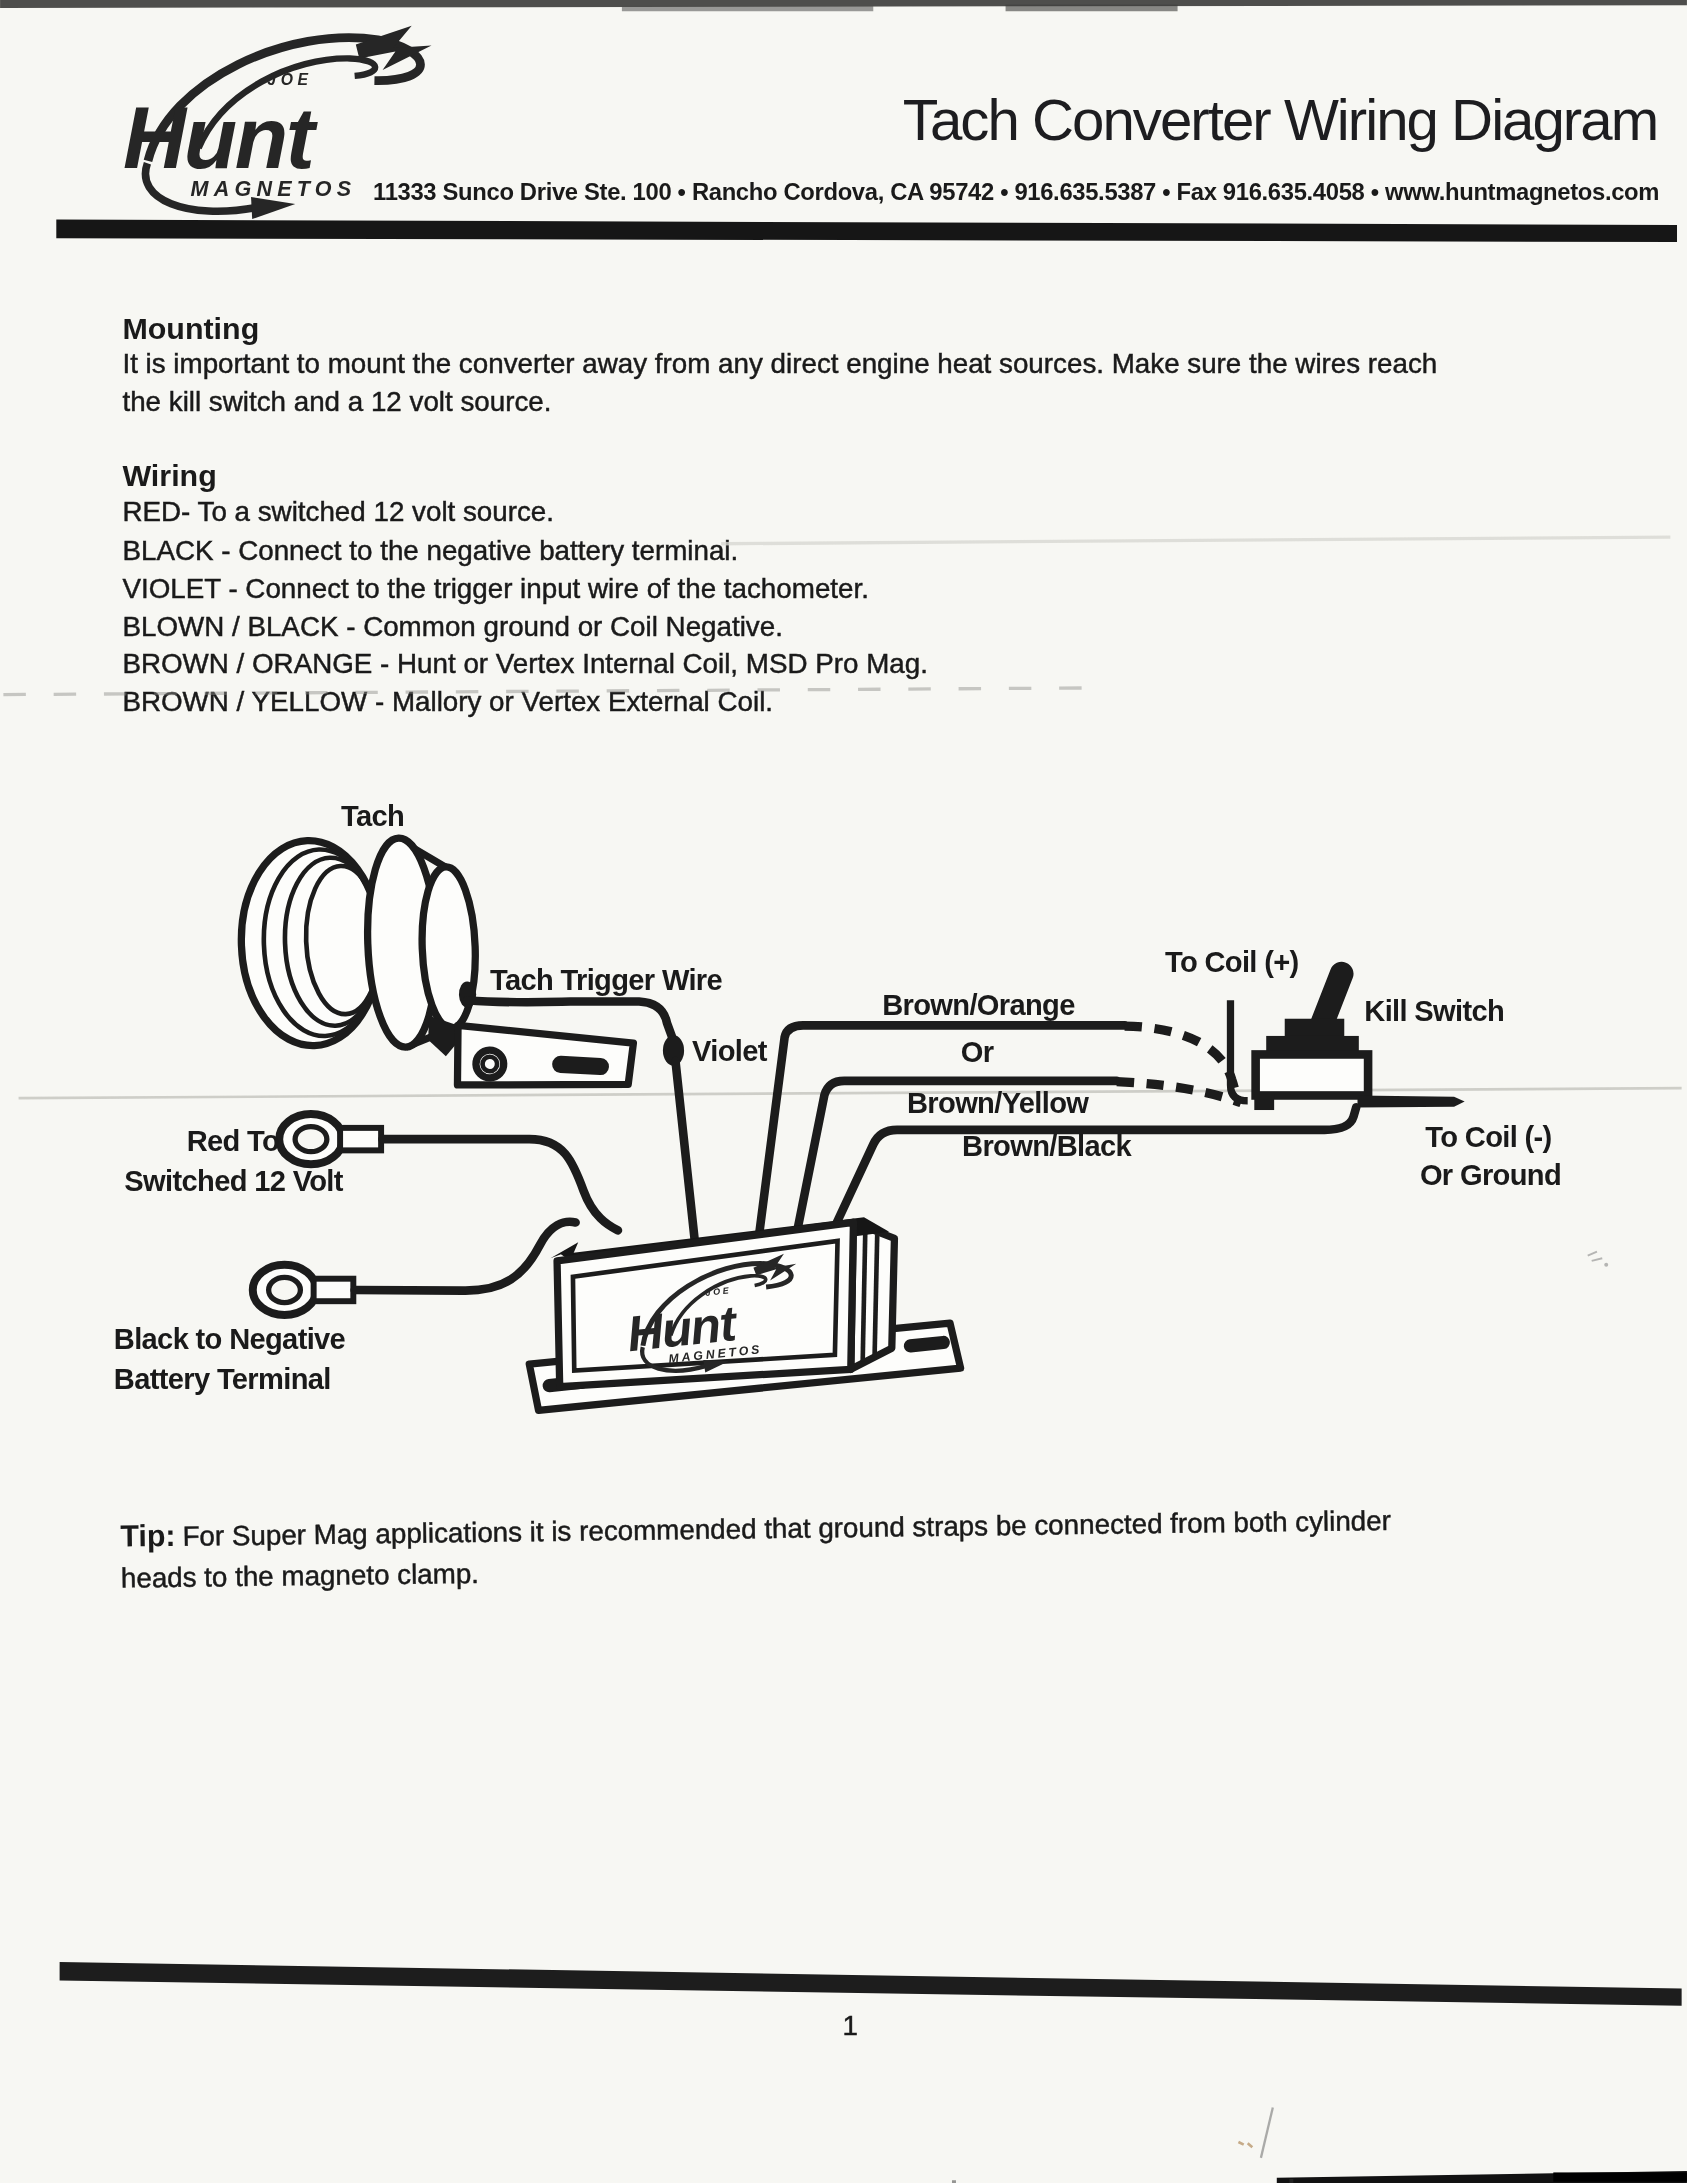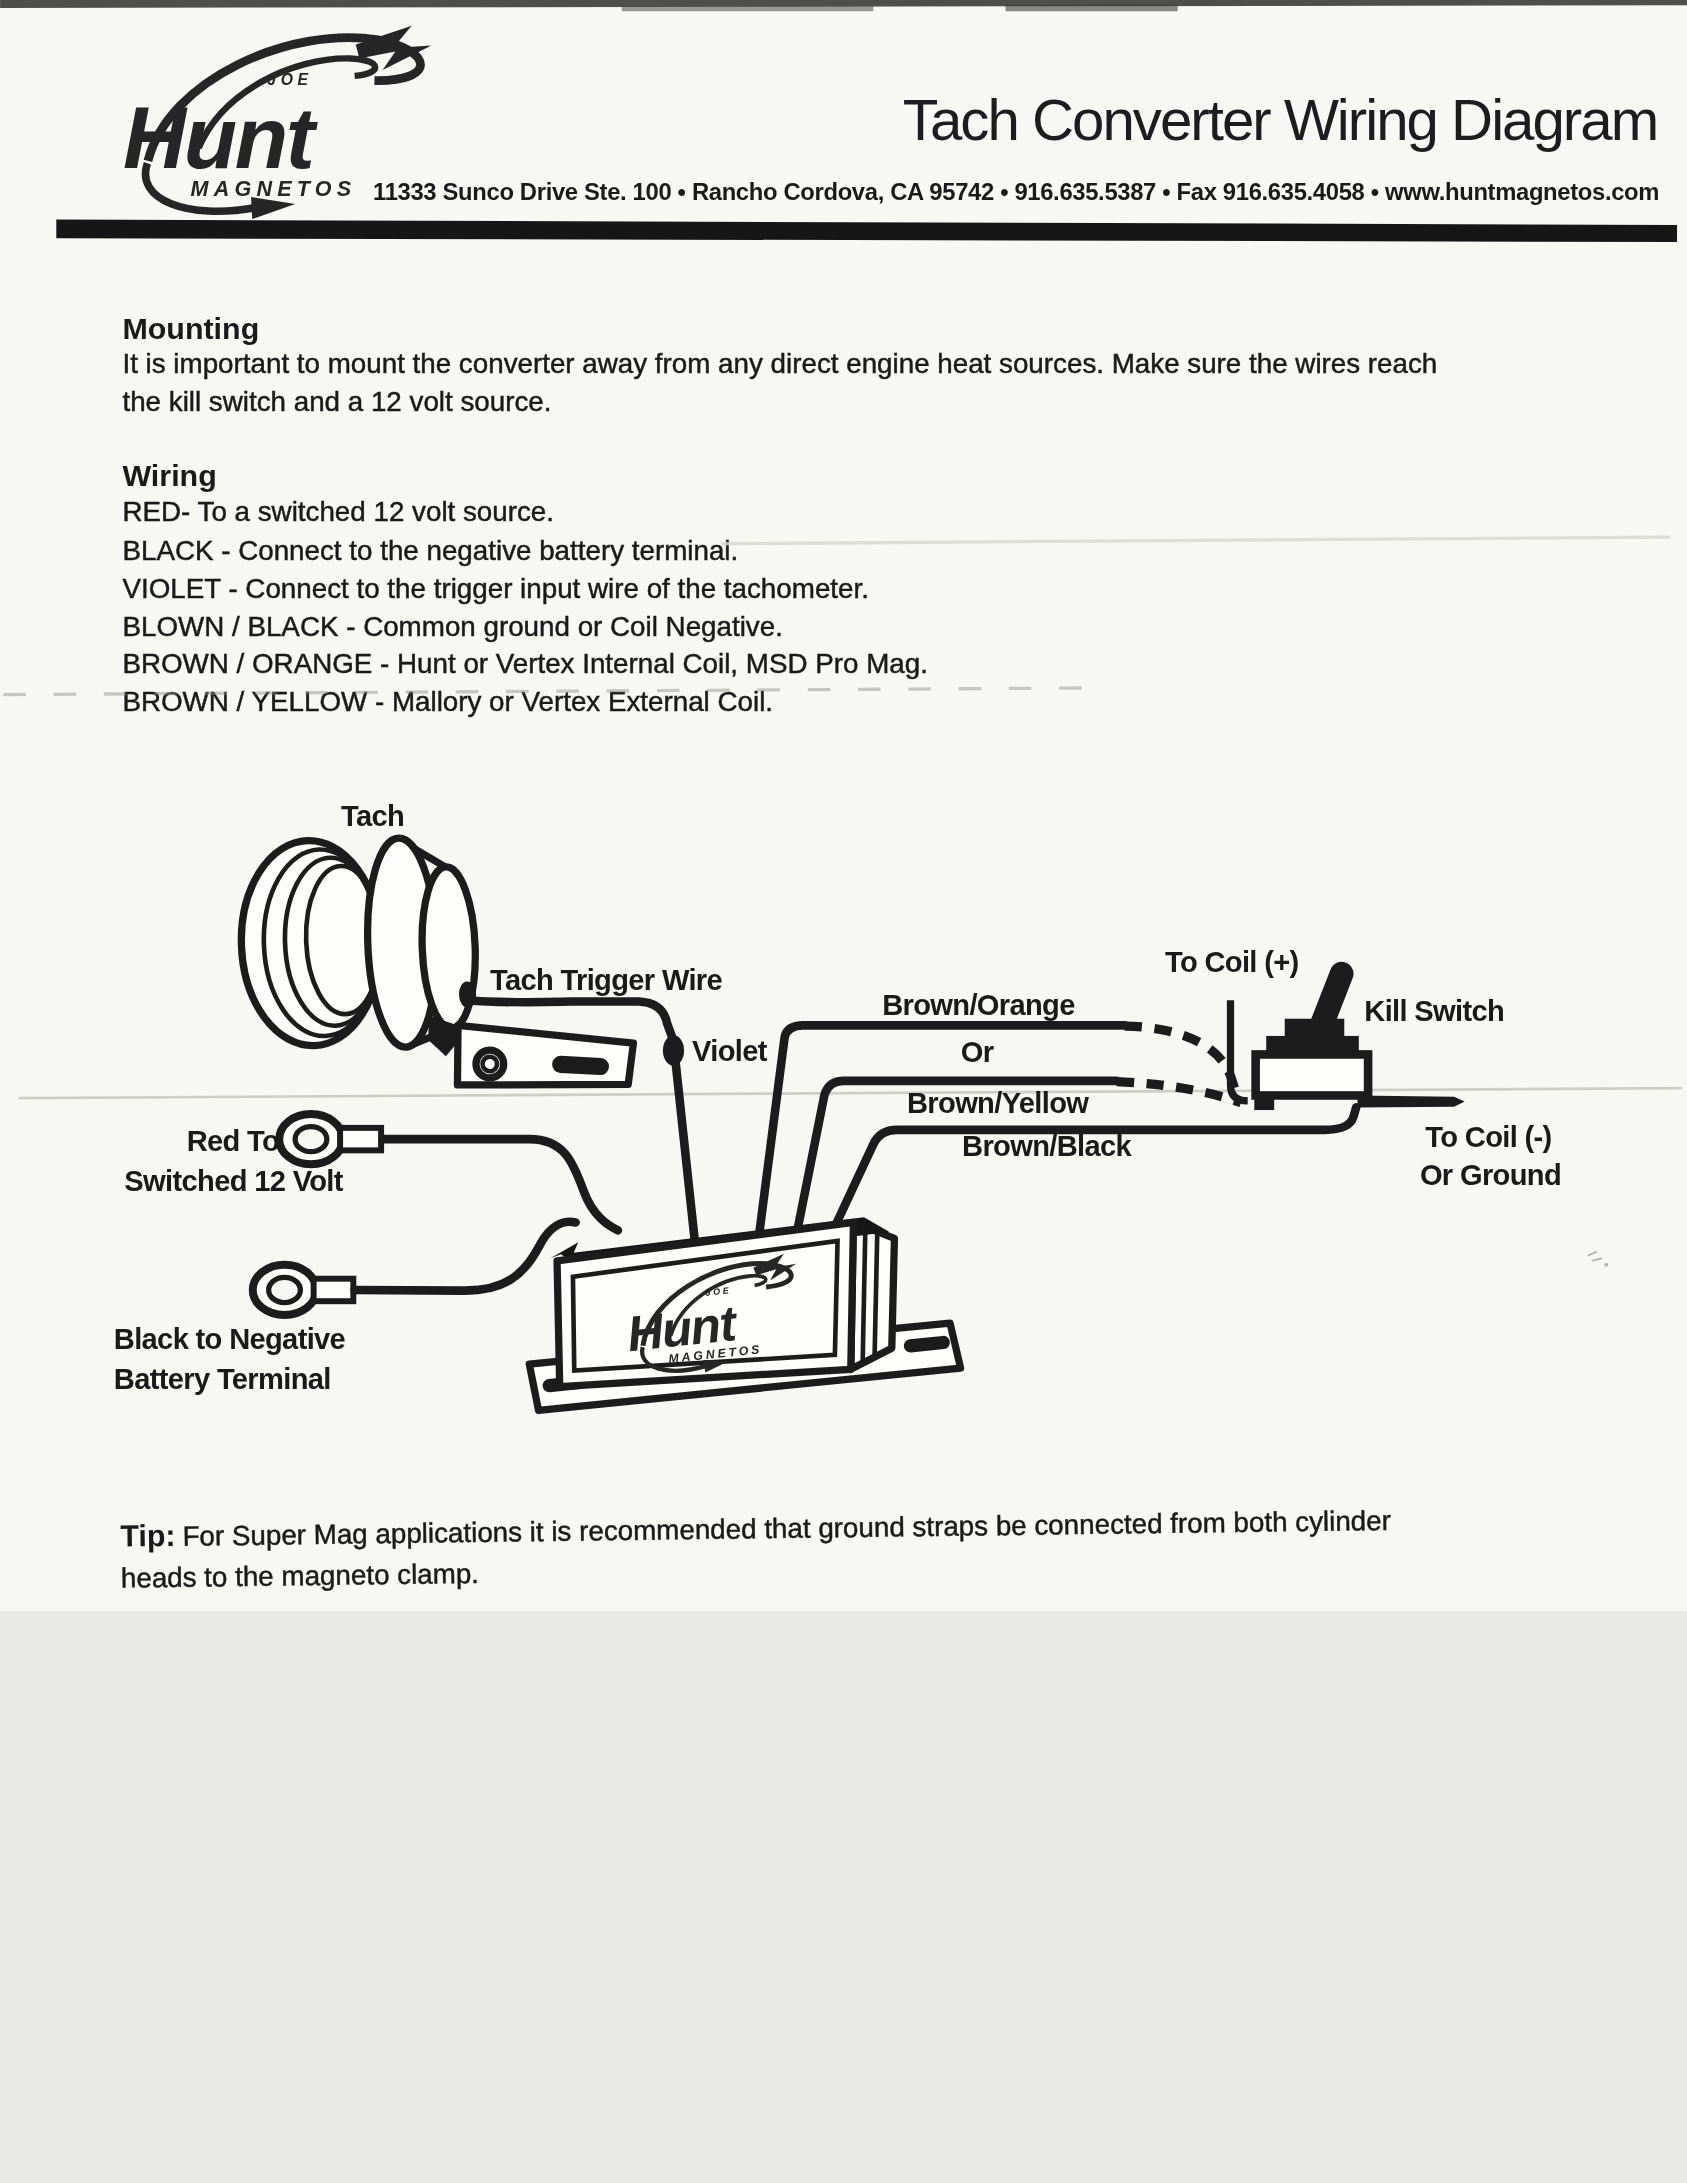--- a/index.html
+++ b/index.html
@@ -1,18 +1,18 @@
 <!DOCTYPE html>
 <html style="font-size:10.6px"><head>
 <meta charset="utf-8">
 <style>
   html,body{margin:0;padding:0;background:#e8e8e6;}
   .page{
     position:relative;
-    width:1687px;height:1611px;
+    width:1687px;height:2183px;
     background:#f7f7f3;
     overflow:hidden;
     font-family:"Liberation Sans",sans-serif;
   }
   svg{position:absolute;left:0;top:0;}
   text{fill:#1a1a1a;}
   .t-title{font-family:"Liberation Sans",sans-serif;font-size:88px;font-weight:400;letter-spacing:-3px;fill:#1d1d20;}
   .t-addr{font-family:"Liberation Sans",sans-serif;font-size:36px;font-weight:700;letter-spacing:-0.5px;}
   .t-h{font-family:"Liberation Sans",sans-serif;font-size:46px;font-weight:700;}
   .t-body{font-family:"Liberation Sans",sans-serif;font-size:42px;font-weight:400;stroke:#1a1a1a;stroke-width:0.7px;}

